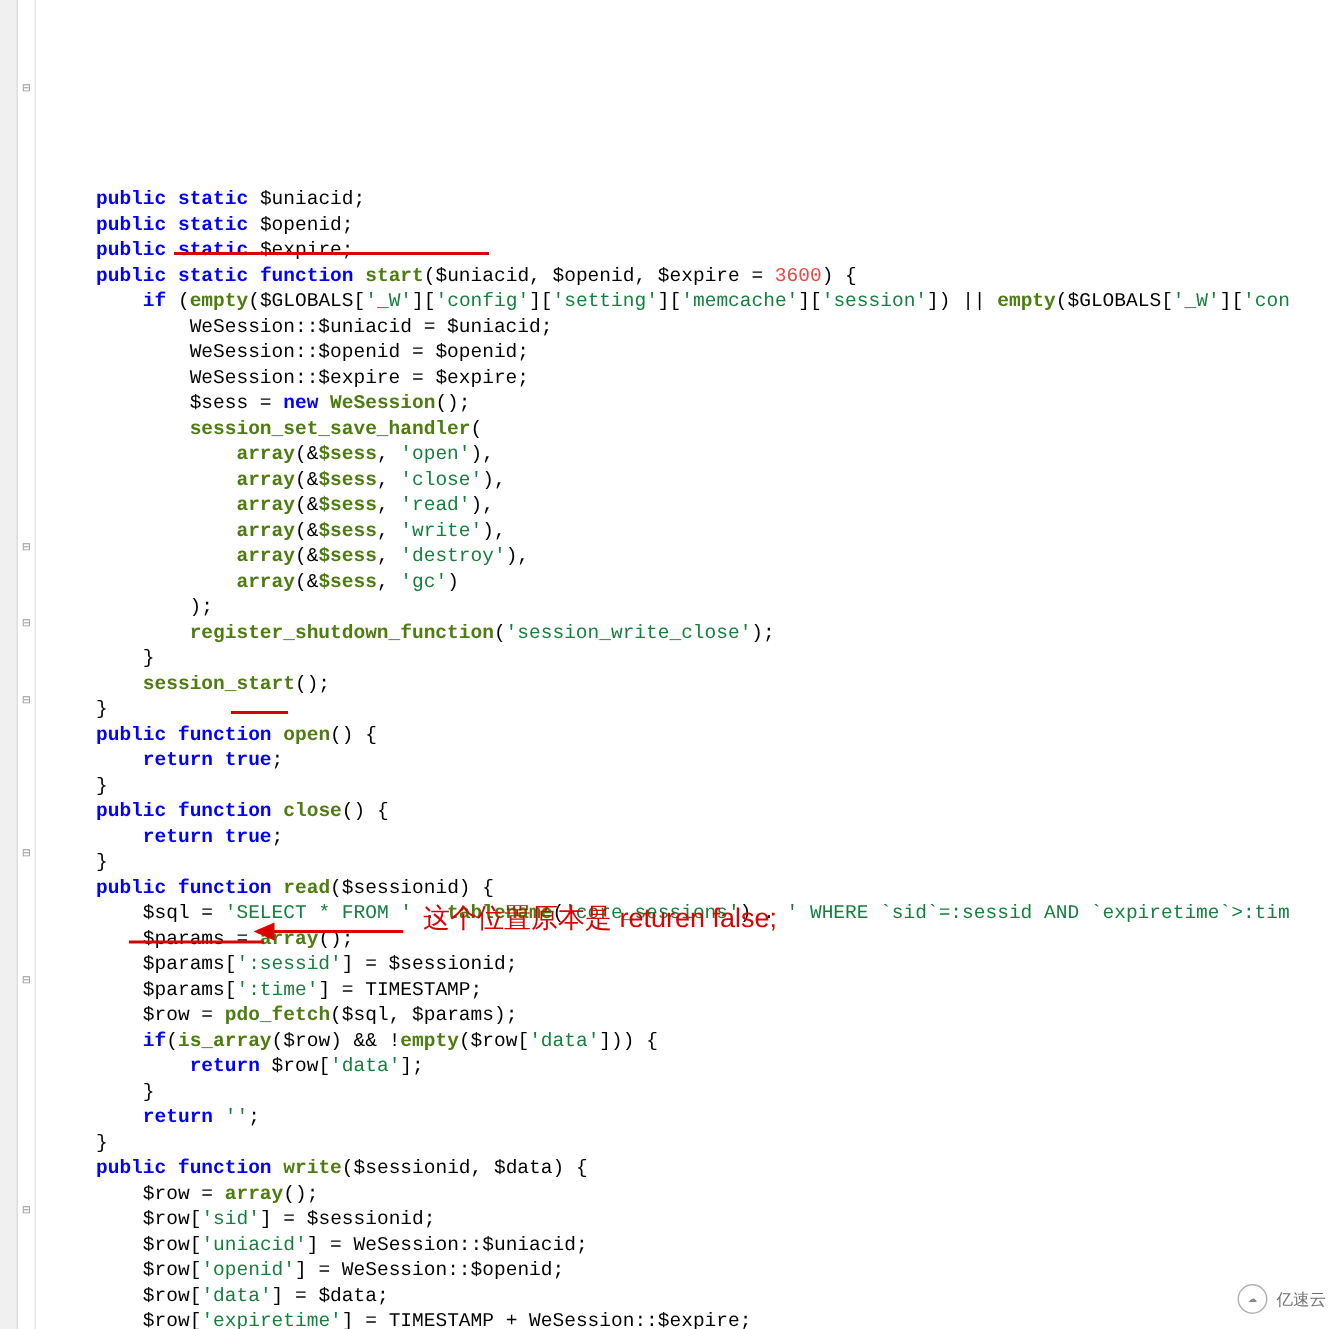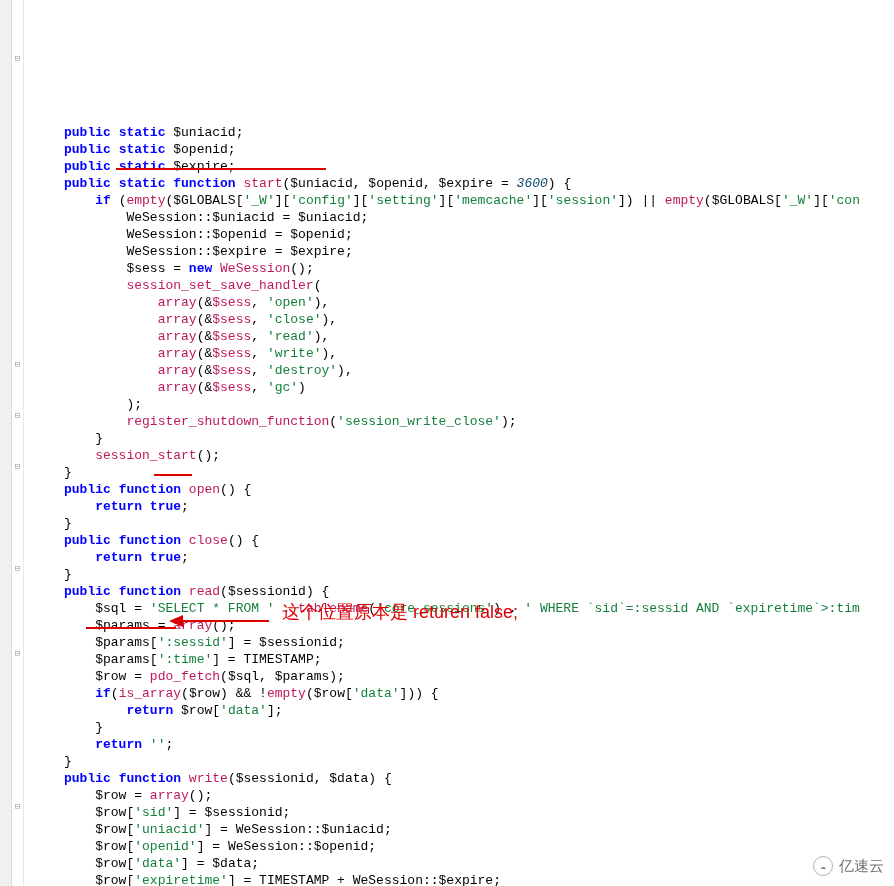--- a/index.html
+++ b/index.html
@@ -37,22 +37,22 @@
 }
 .code {
   padding: 5px 0 0 8px;
   line-height: 17px;
   white-space: pre;
   flex: 1;
   position: relative;
 }
 .k { color: #0000ff; font-weight: bold; }
 .s { color: #15803d; }
-.n { color: #0c4a6e; font-style: italic; }
-.fn { color: #be185d; font-weight: normal; }
+.n { color: #ef4444; }
+.fn { color: #4d7c0f; font-weight: bold; }
 .underline-red {
   position: absolute;
   height: 2px;
   background: #d00;
 }
 .arrow {
   position: absolute;
   display: flex;
   align-items: center;
 }
@@ -72,21 +72,21 @@
   align-items: center;
   gap: 6px;
   opacity: 0.75;
 }
 .watermark-logo {
   width: 20px; height: 20px; border: 1px solid #999; border-radius: 50%;
   display: flex; align-items: center; justify-content: center;
   font-size: 10px; color: #666; background:#fff;
 }
 .watermark-text {
-  font-family: 'Microsoft YaHei', sans-serif; font-size: 15px; color: #404040;
+  font-family: 'Microsoft YaHei', sans-serif; font-size: 11px; color: #404040;
 }
 </style>
 </head>
 <body>
 
 <div class="gutter"></div>
 <div class="fold-col" id="fold">
     <div class="fold-mark"></div>
     <div class="fold-mark"></div>
     <div class="fold-mark"></div>

